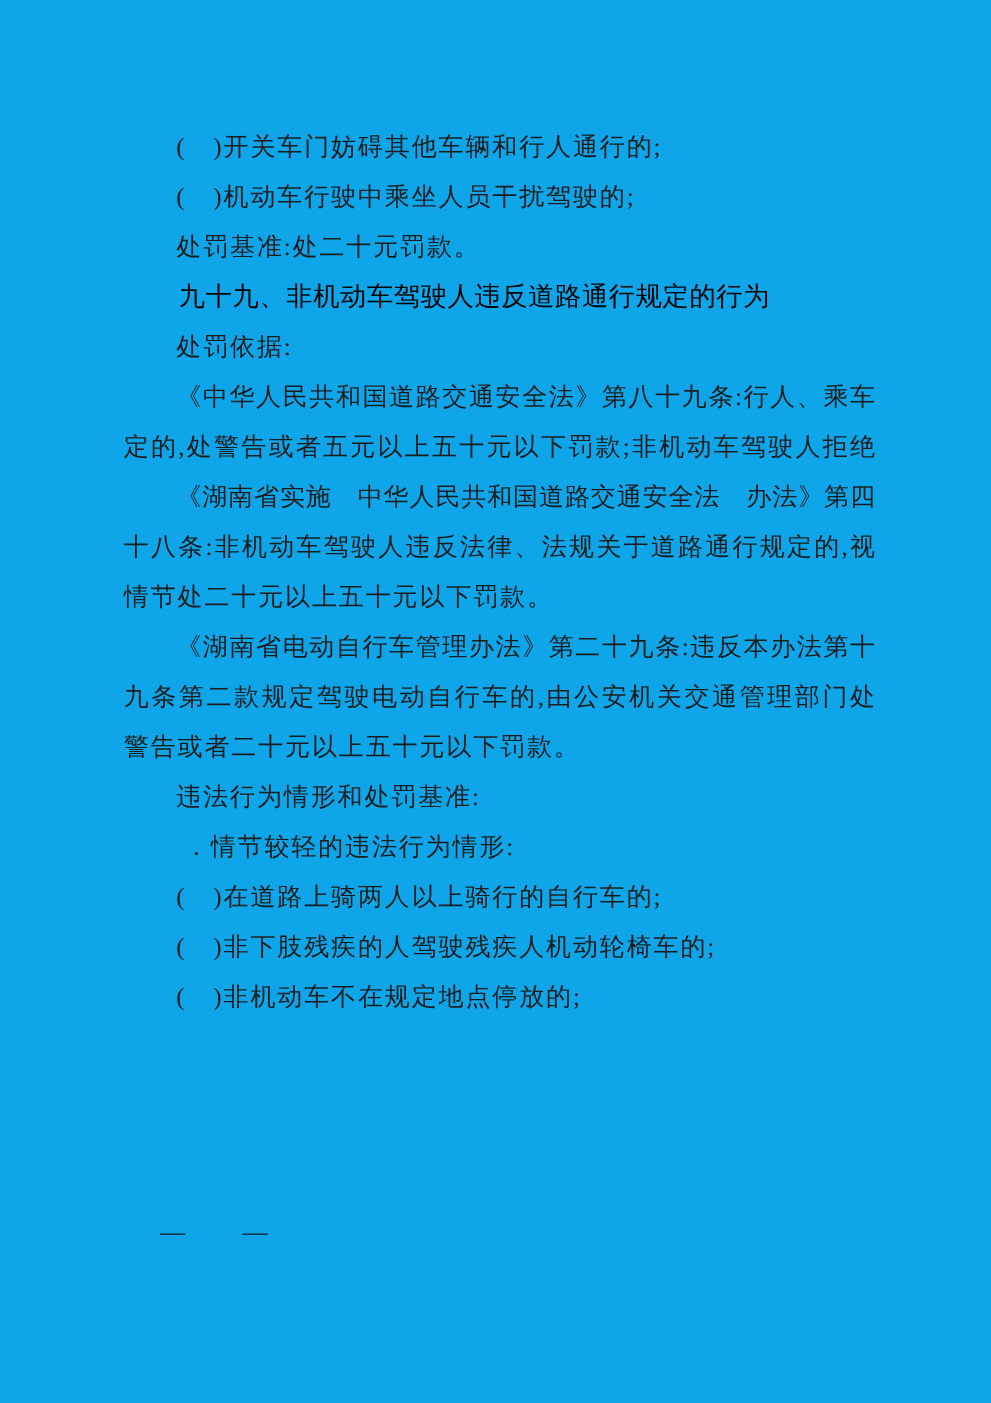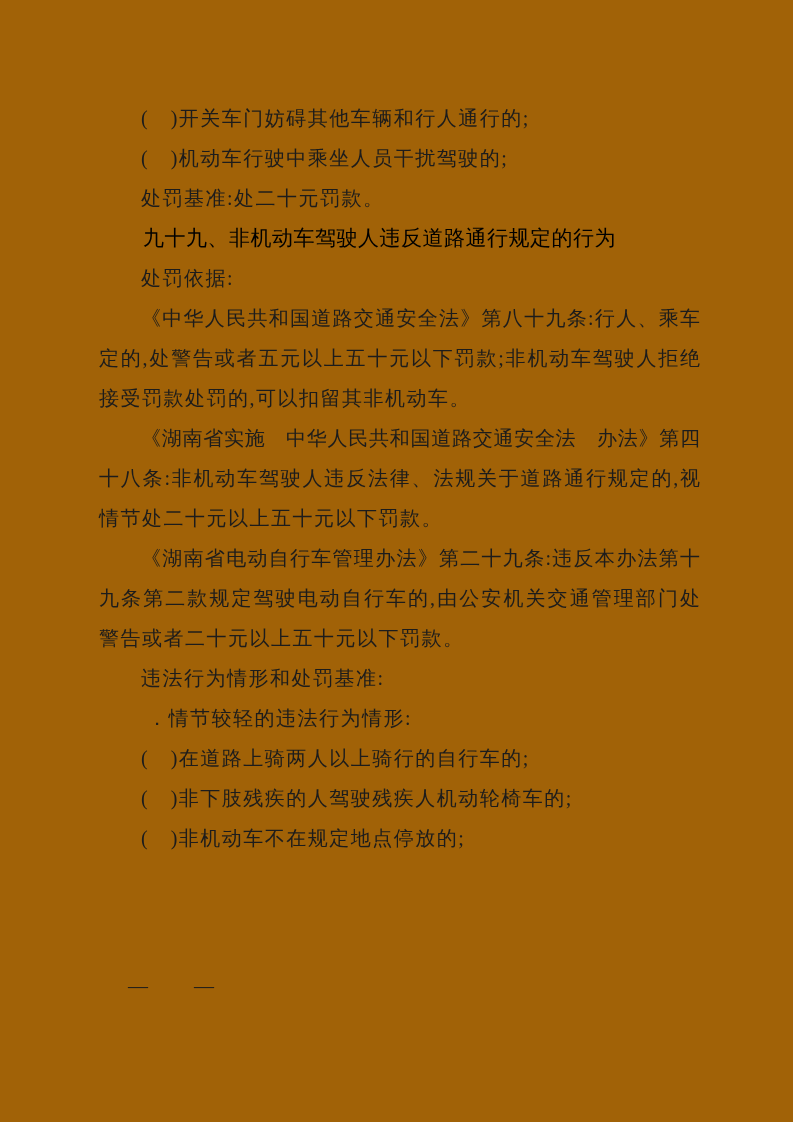--- a/index.html
+++ b/index.html
@@ -5,21 +5,21 @@
 <style>
   html, body {
     margin: 0;
     padding: 0;
     background: #ffffff;
   }
   .page {
     position: relative;
     width: 793px;
     height: 1122px;
-    background: #a16207;
+    background: #0ea5e9;
     overflow: hidden;
     font-family: "Liberation Serif", "DejaVu Serif", serif;
     color: #1c1c1c;
   }
   .content {
     position: absolute;
     left: 99px;
     top: 98px;
     width: 601px;
   }
@@ -75,21 +75,20 @@
     <div class="ln ind">(　)机动车行驶中乘坐人员干扰驾驶的;</div>
 
     <div class="ln ind">处罚基准:处二十元罚款。</div>
 
     <div class="ln ind heading">九十九、非机动车驾驶人违反道路通行规定的行为</div>
 
     <div class="ln ind">处罚依据:</div>
 
     <div class="ln ind fill">《中华人民共和国道路交通安全法》第八十九条:行人、乘车</div>
     <div class="ln fill">定的,处警告或者五元以上五十元以下罚款;非机动车驾驶人拒绝</div>
-    <div class="ln">接受罚款处罚的,可以扣留其非机动车。</div>
 
     <div class="ln ind fill">《湖南省实施　中华人民共和国道路交通安全法　办法》第四</div>
     <div class="ln fill">十八条:非机动车驾驶人违反法律、法规关于道路通行规定的,视</div>
     <div class="ln">情节处二十元以上五十元以下罚款。</div>
 
     <div class="ln ind fill">《湖南省电动自行车管理办法》第二十九条:违反本办法第十</div>
     <div class="ln fill">九条第二款规定驾驶电动自行车的,由公安机关交通管理部门处</div>
     <div class="ln">警告或者二十元以上五十元以下罚款。</div>
 
     <div class="ln ind">违法行为情形和处罚基准:</div>

